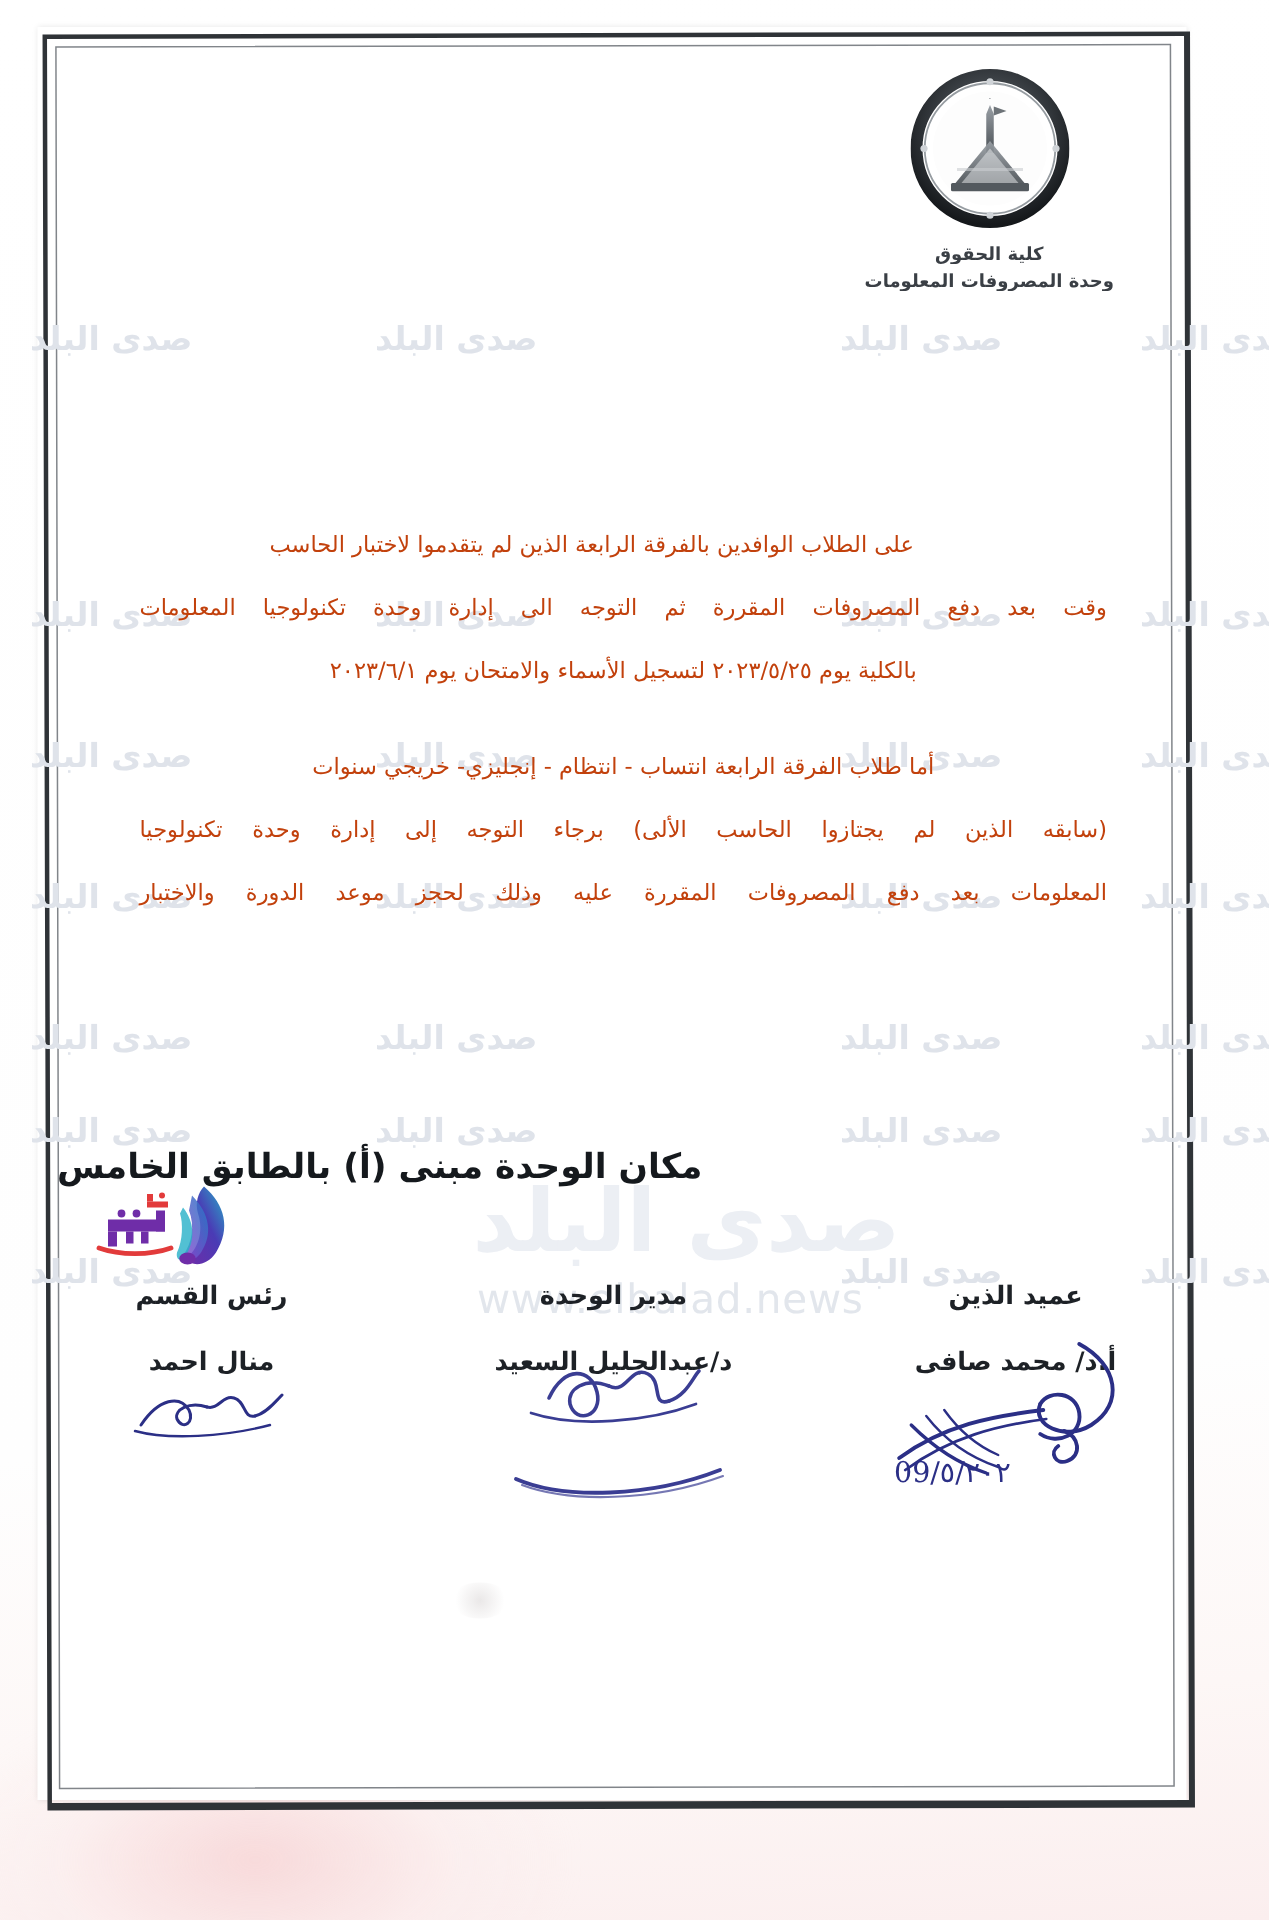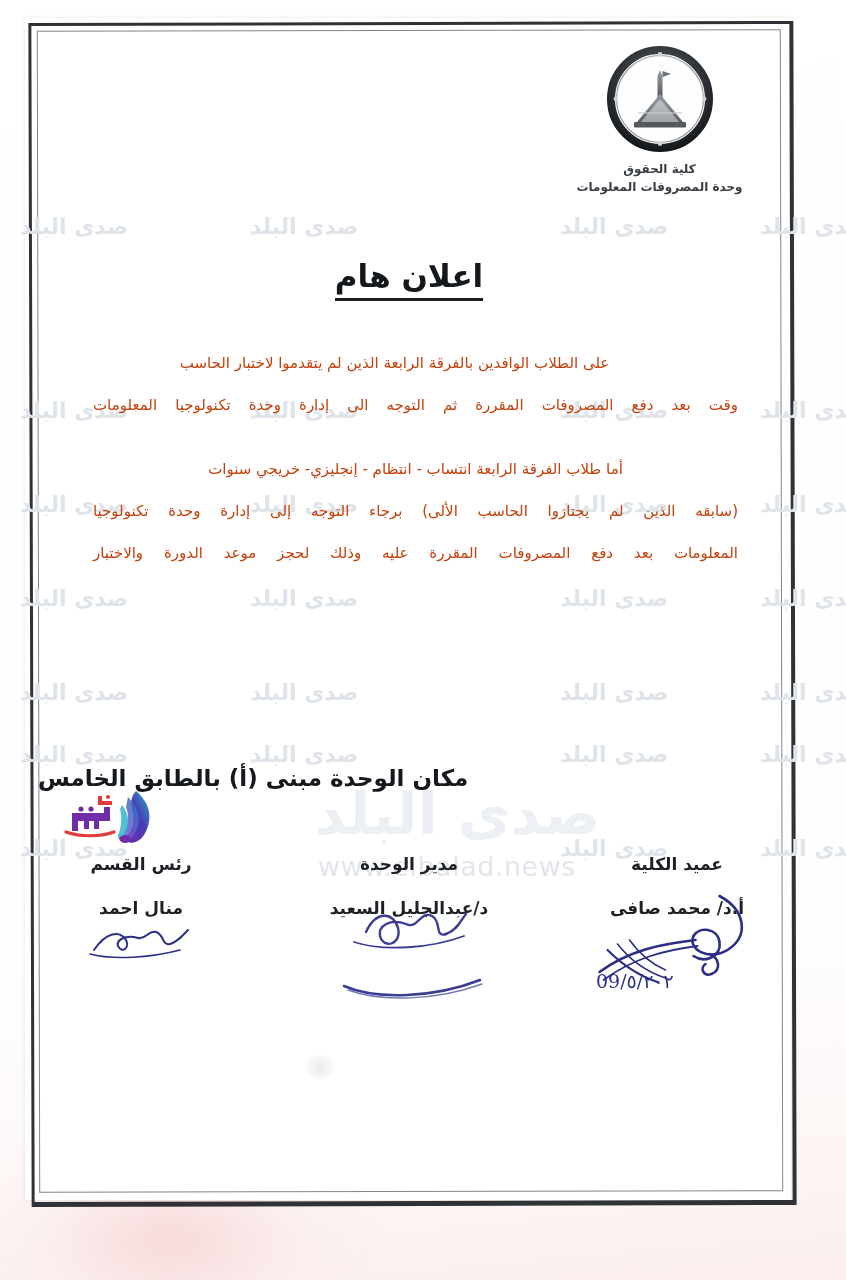--- a/index.html
+++ b/index.html
@@ -327,28 +327,26 @@
         <path d="M34 76 L53 53 L72 76 Z" fill="#e9ebed" opacity=".5"></path>
         <rect x="27" y="76" width="52" height="5.5" rx="1" fill="#53595e"></rect>
         <rect x="31" y="66" width="44" height="2" fill="#c9cdd1" opacity=".6"></rect>
         <text x="53" y="20" text-anchor="middle" font-size="5" fill="#5a6065" font-family="DejaVu Sans, sans-serif">.</text>
       </svg>
     </div>
     <div class="letterhead-line" id="letterhead-faculty">كلية الحقوق</div>
     <div class="letterhead-line">وحدة المصروفات المعلومات</div>
   </div>
 
-  <div id="announcement-title">
-    <span>اعلان هام</span>
-  </div>
 
   <div id="body-block">
     <div id="paragraph-one">
       <div class="body-line ln-center indent-start">على الطلاب الوافدين بالفرقة الرابعة الذين لم يتقدموا لاختبار الحاسب</div>
       <div class="body-line ln-justify">وقت بعد دفع المصروفات المقررة ثم التوجه الى إدارة وحدة تكنولوجيا المعلومات</div>
+      <div class="body-line ln-center">بالكلية يوم ٢٠٢٣/٥/٢٥ لتسجيل الأسماء والامتحان يوم ٢٠٢٣/٦/١</div>
     </div>
     <div id="paragraph-two">
       <div class="body-line ln-center">أما طلاب الفرقة الرابعة انتساب - انتظام - إنجليزي- خريجي  سنوات</div>
       <div class="body-line ln-justify">(سابقه الذين لم يجتازوا الحاسب الألى) برجاء التوجه إلى إدارة وحدة تكنولوجيا</div>
       <div class="body-line ln-justify">المعلومات بعد دفع المصروفات المقررة عليه  وذلك لحجز  موعد الدورة والاختبار</div>
     </div>
   </div>
 
   <div id="venue-line">مكان الوحدة مبنى (أ) بالطابق  الخامس</div>
 
@@ -380,21 +378,21 @@
             <path d="M132 32 C144 28, 148 16, 152 12"></path>
             <path d="M40 40 C70 50, 118 46, 150 34" stroke-width="1.8"></path>
             <path d="M30 84 C62 98, 120 96, 166 78" stroke-width="2.6"></path>
             <path d="M34 88 C66 100, 122 99, 168 82" stroke-width="1.4" opacity=".7"></path>
           </g>
         </svg>
       </div>
     </div>
 
     <div class="signature-col" id="sig-col-dean">
-      <div class="sig-role">عميد الكلية</div>
+      <div class="sig-role">عميد الذين</div>
       <div class="sig-name">أ.د/ محمد صافى</div>
       <div class="sig-ink">
         <svg width="215" height="115" viewBox="0 0 215 115" aria-hidden="true">
           <g fill="none" stroke="#2b2f86" stroke-width="2.6" stroke-linecap="round">
             <path d="M150 4 C176 18, 180 44, 158 58 C140 69, 118 58, 124 44"></path>
             <path d="M124 44 C130 34, 148 36, 150 50 C152 64, 136 72, 124 64"></path>
             <path d="M30 80 C60 58, 92 52, 126 48"></path>
             <path d="M34 88 C64 66, 96 58, 128 54" stroke-width="1.8"></path>
             <path d="M38 58 C54 74, 70 84, 88 90" stroke-width="2.2"></path>
             <path d="M48 52 C62 70, 78 80, 96 86" stroke-width="1.6"></path>

